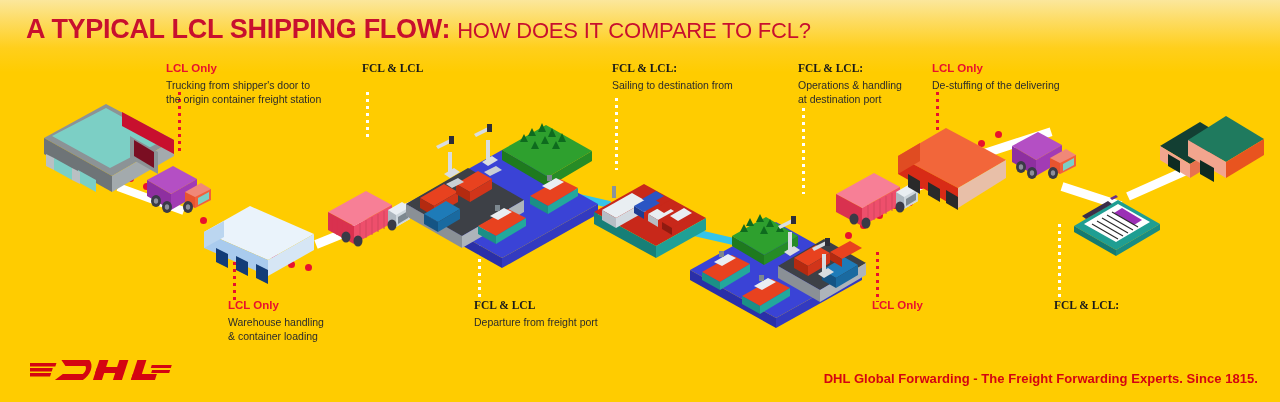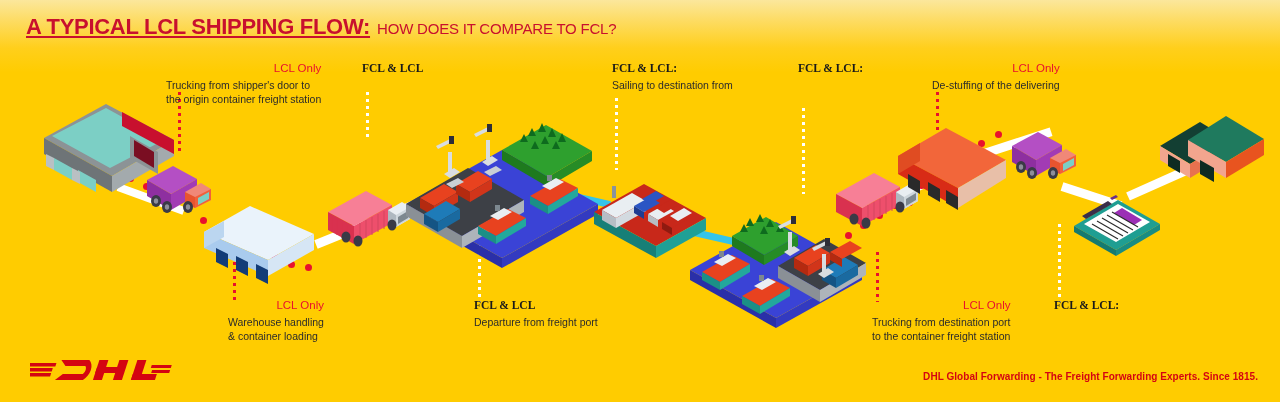--- a/index.html
+++ b/index.html
@@ -9,31 +9,31 @@
     background:#FFCC00;
   }
   #stage{
     position:relative;width:1280px;height:402px;overflow:hidden;
     background:linear-gradient(180deg,#FBE79C 0%,#FDDC64 5%,#FFCF1B 12%,#FFCC00 18%,#FFCC00 100%);
   }
 
   
   .title-wrap{position:absolute;left:26px;top:14px;white-space:nowrap;}
   .title-main{
-    font-weight:bold;font-size:22px;color:#C8102E;letter-spacing:-0.3px;
-    font-stretch:condensed;display:inline;text-decoration:underline;
+    font-weight:bold;font-size:27px;color:#C8102E;letter-spacing:-0.3px;
+    font-stretch:condensed;display:inline;
   }
   .title-sub{
-    font-size:15px;color:#C8102E;letter-spacing:-0.2px;display:inline;margin-left:7px;margin-top:23px;
+    font-size:22px;color:#C8102E;letter-spacing:-0.2px;display:inline;margin-left:7px;margin-top:23px;
   }
 
   
   .callout{position:absolute;}
   .callout .hd{font-size:11.5px;font-weight:bold;line-height:15px;margin-bottom:3px;}
-  .callout .hd.lcl{color:#E8112D;font-weight:normal;text-align:right;}
+  .callout .hd.lcl{color:#E8112D;font-weight:bold;}
   .callout .hd.both{color:#1A1A1A;font-family:Liberation Serif, serif;}
   .callout .bd{font-size:10.5px;color:#2B2B2B;line-height:13.5px;white-space:pre-line;}
 
   
   .leader{position:absolute;width:3px;}
   .leader.red{
     background-image:repeating-linear-gradient(180deg,#E8112D 0 3px,transparent 3px 7px);
   }
   .leader.white{
     background-image:repeating-linear-gradient(180deg,#FFFFFF 0 3px,transparent 3px 7px);
@@ -50,21 +50,21 @@
   .sealane{position:absolute;background:#35C4E8;transform-origin:0 50%;}
 
   
   .ill{position:absolute;}
   .ill svg{display:block;overflow:visible;}
 
   
   .dhl-logo{position:absolute;left:30px;top:352px;}
   .footer-tag{
     position:absolute;right:22px;top:371px;
-    font-size:10px;font-weight:bold;color:#D40511;letter-spacing:0.05px;
+    font-size:13px;font-weight:bold;color:#D40511;letter-spacing:0.05px;
   }
 </style>
 </head>
 <body>
 
 <div id="stage">
 
   <div class="title-wrap">
     <span class="title-main">A TYPICAL LCL SHIPPING FLOW:</span><span class="title-sub">HOW DOES IT COMPARE TO FCL?</span>
   </div>
@@ -429,42 +429,42 @@
     <div class="hd both">FCL &amp; LCL</div>
   </div>
 
   <div class="callout" style="left:612px;top:61px;">
     <div class="hd both">FCL &amp; LCL:</div>
     <div class="bd">Sailing to destination from</div>
   </div>
 
   <div class="callout" style="left:798px;top:61px;">
     <div class="hd both">FCL &amp; LCL:</div>
+    <div class="bd">Operations &amp; handling
+at destination port</div>
   </div>
 
   <div class="callout" style="left:932px;top:61px;">
     <div class="hd lcl">LCL Only</div>
     <div class="bd">De-stuffing of the delivering</div>
   </div>
 
   <div class="callout" style="left:228px;top:298px;">
     <div class="hd lcl">LCL Only</div>
     <div class="bd">Warehouse handling
 &amp; container loading</div>
   </div>
 
   <div class="callout" style="left:474px;top:298px;">
     <div class="hd both">FCL &amp; LCL</div>
     <div class="bd">Departure from freight port</div>
   </div>
 
   <div class="callout" style="left:872px;top:298px;">
     <div class="hd lcl">LCL Only</div>
-    <div class="bd">Trucking from destination port
-to the container freight station</div>
   </div>
 
   <div class="callout" style="left:1054px;top:298px;">
     <div class="hd both">FCL &amp; LCL:</div>
   </div>
 
   <div class="dhl-logo">
     <svg width="142" height="36" viewBox="0 0 142 36">
       <g fill="#D40511">
         <rect x="0" y="11" width="30" height="3.4" transform="skewX(-18)"></rect>

